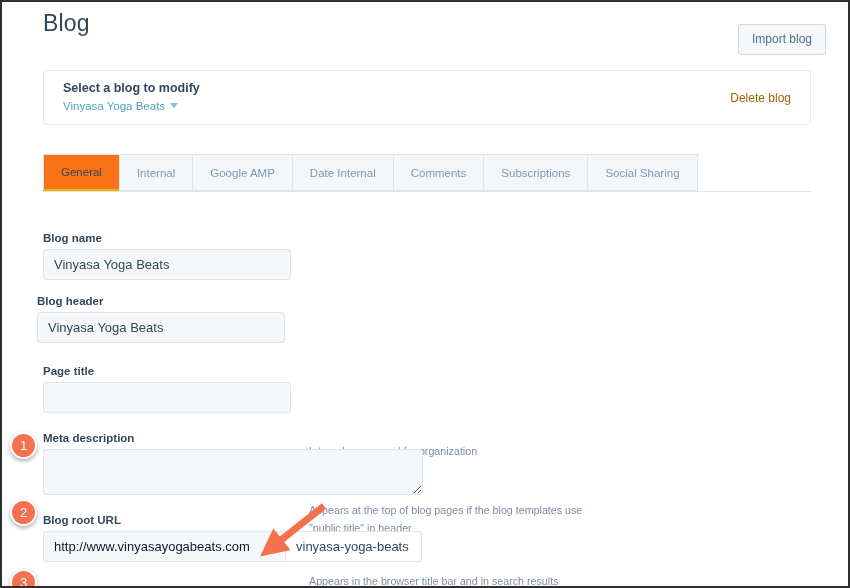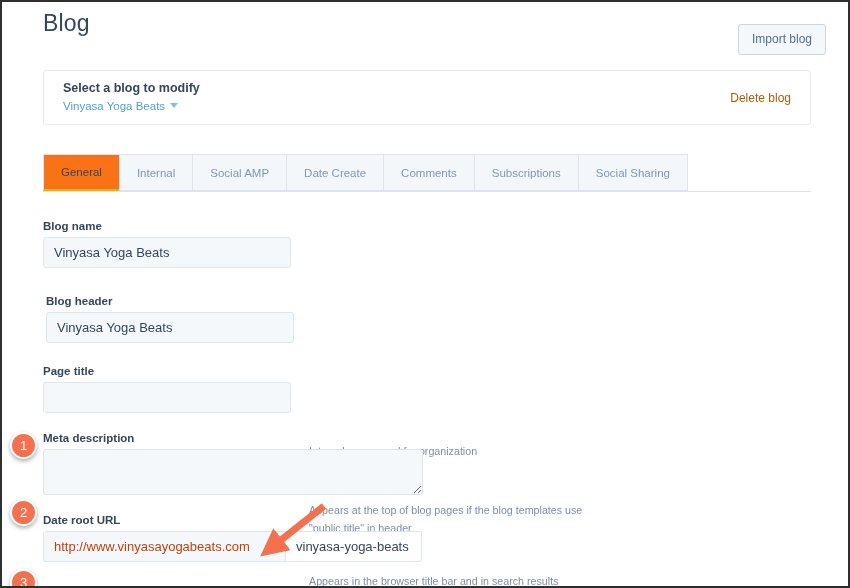--- a/index.html
+++ b/index.html
@@ -223,21 +223,21 @@
     box-sizing: border-box;
     background: #f5f8fa;
     border: 1px solid #dde5ed;
     border-radius: 3px 0 0 3px;
     height: 31px;
     width: 243px;
     display: flex;
     align-items: center;
     padding: 0 10px;
     font-size: 13px;
-    color: #c2410c;
+    color: #0f172a;
     cursor: pointer;
   }
   .url-select .sel-caret {
     position: absolute;
     right: 10px;
     top: 13px;
     width: 0; height: 0;
     border-left: 5px solid transparent;
     border-right: 5px solid transparent;
     border-top: 6px solid #4fa3c4;
@@ -284,58 +284,58 @@
     <div class="select-card-label">Select a blog to modify</div>
     <div class="select-card-value">
       <span>Vinyasa Yoga Beats</span><span class="caret-down"></span>
     </div>
     <div class="delete-link">Delete blog</div>
   </div>
 
   <div class="tabs">
     <div class="tab active">General</div>
     <div class="tab">Internal</div>
-    <div class="tab">Social AMP</div>
-    <div class="tab">Date Create</div>
+    <div class="tab">Google AMP</div>
+    <div class="tab">Date Internal</div>
     <div class="tab">Comments</div>
     <div class="tab">Subscriptions</div>
     <div class="tab">Social Sharing</div>
   </div>
 
   <div class="form-area">
 
     <div class="badge" style="left:8px; top:240px;">1</div>
-    <div class="field-row" style="left:41px; top:28px;">
+    <div class="field-row" style="left:41px; top:40px;">
       <span class="field-label">Blog name</span>
       <input class="text-input" style="width: 248px; height: 31px;" value="Vinyasa Yoga Beats">
     </div>
     <div class="help-text" style="left:307px; top:251px; width:300px;">Internal name used for organization</div>
 
     <div class="badge" style="left:8px; top:307px;">2</div>
-    <div class="field-row" style="left:44px; top:103px;">
+    <div class="field-row" style="left:35px; top:103px;">
       <span class="field-label">Blog header</span>
       <input class="text-input" style="width: 248px; height: 31px;" value="Vinyasa Yoga Beats">
     </div>
     <div class="help-text" style="left:307px; top:310px; width:280px;">Appears at the top of blog pages if the blog templates use</div>
     <div class="help-text" style="left:307px; top:328px; width:280px;">"public title" in header</div>
 
     <div class="badge" style="left:8px; top:377px;">3</div>
     <div class="field-row" style="left:41px; top:173px;">
       <span class="field-label">Page title</span>
       <input class="text-input" style="width: 248px; height: 31px;" value="">
     </div>
     <div class="help-text" style="left:307px; top:381px; width:300px;">Appears in the browser title bar and in search results</div>
 
     <div class="field-row" style="left:41px; top:240px;">
       <span class="field-label">Meta description</span>
       <textarea class="text-area" style="width: 380px; height: 46px;"></textarea>
     </div>
 
     <div class="field-row" style="left:41px; top:322px;">
-      <span class="field-label">Date root URL</span>
+      <span class="field-label">Blog root URL</span>
       <div style="display:flex; align-items:center;">
         <div class="url-select">
           <span>http://www.vinyasayogabeats.com</span>
           <span class="sel-caret"></span>
         </div>
         <input class="url-slug" value="vinyasa-yoga-beats" style="">
       </div>
     </div>
 
   </div>

